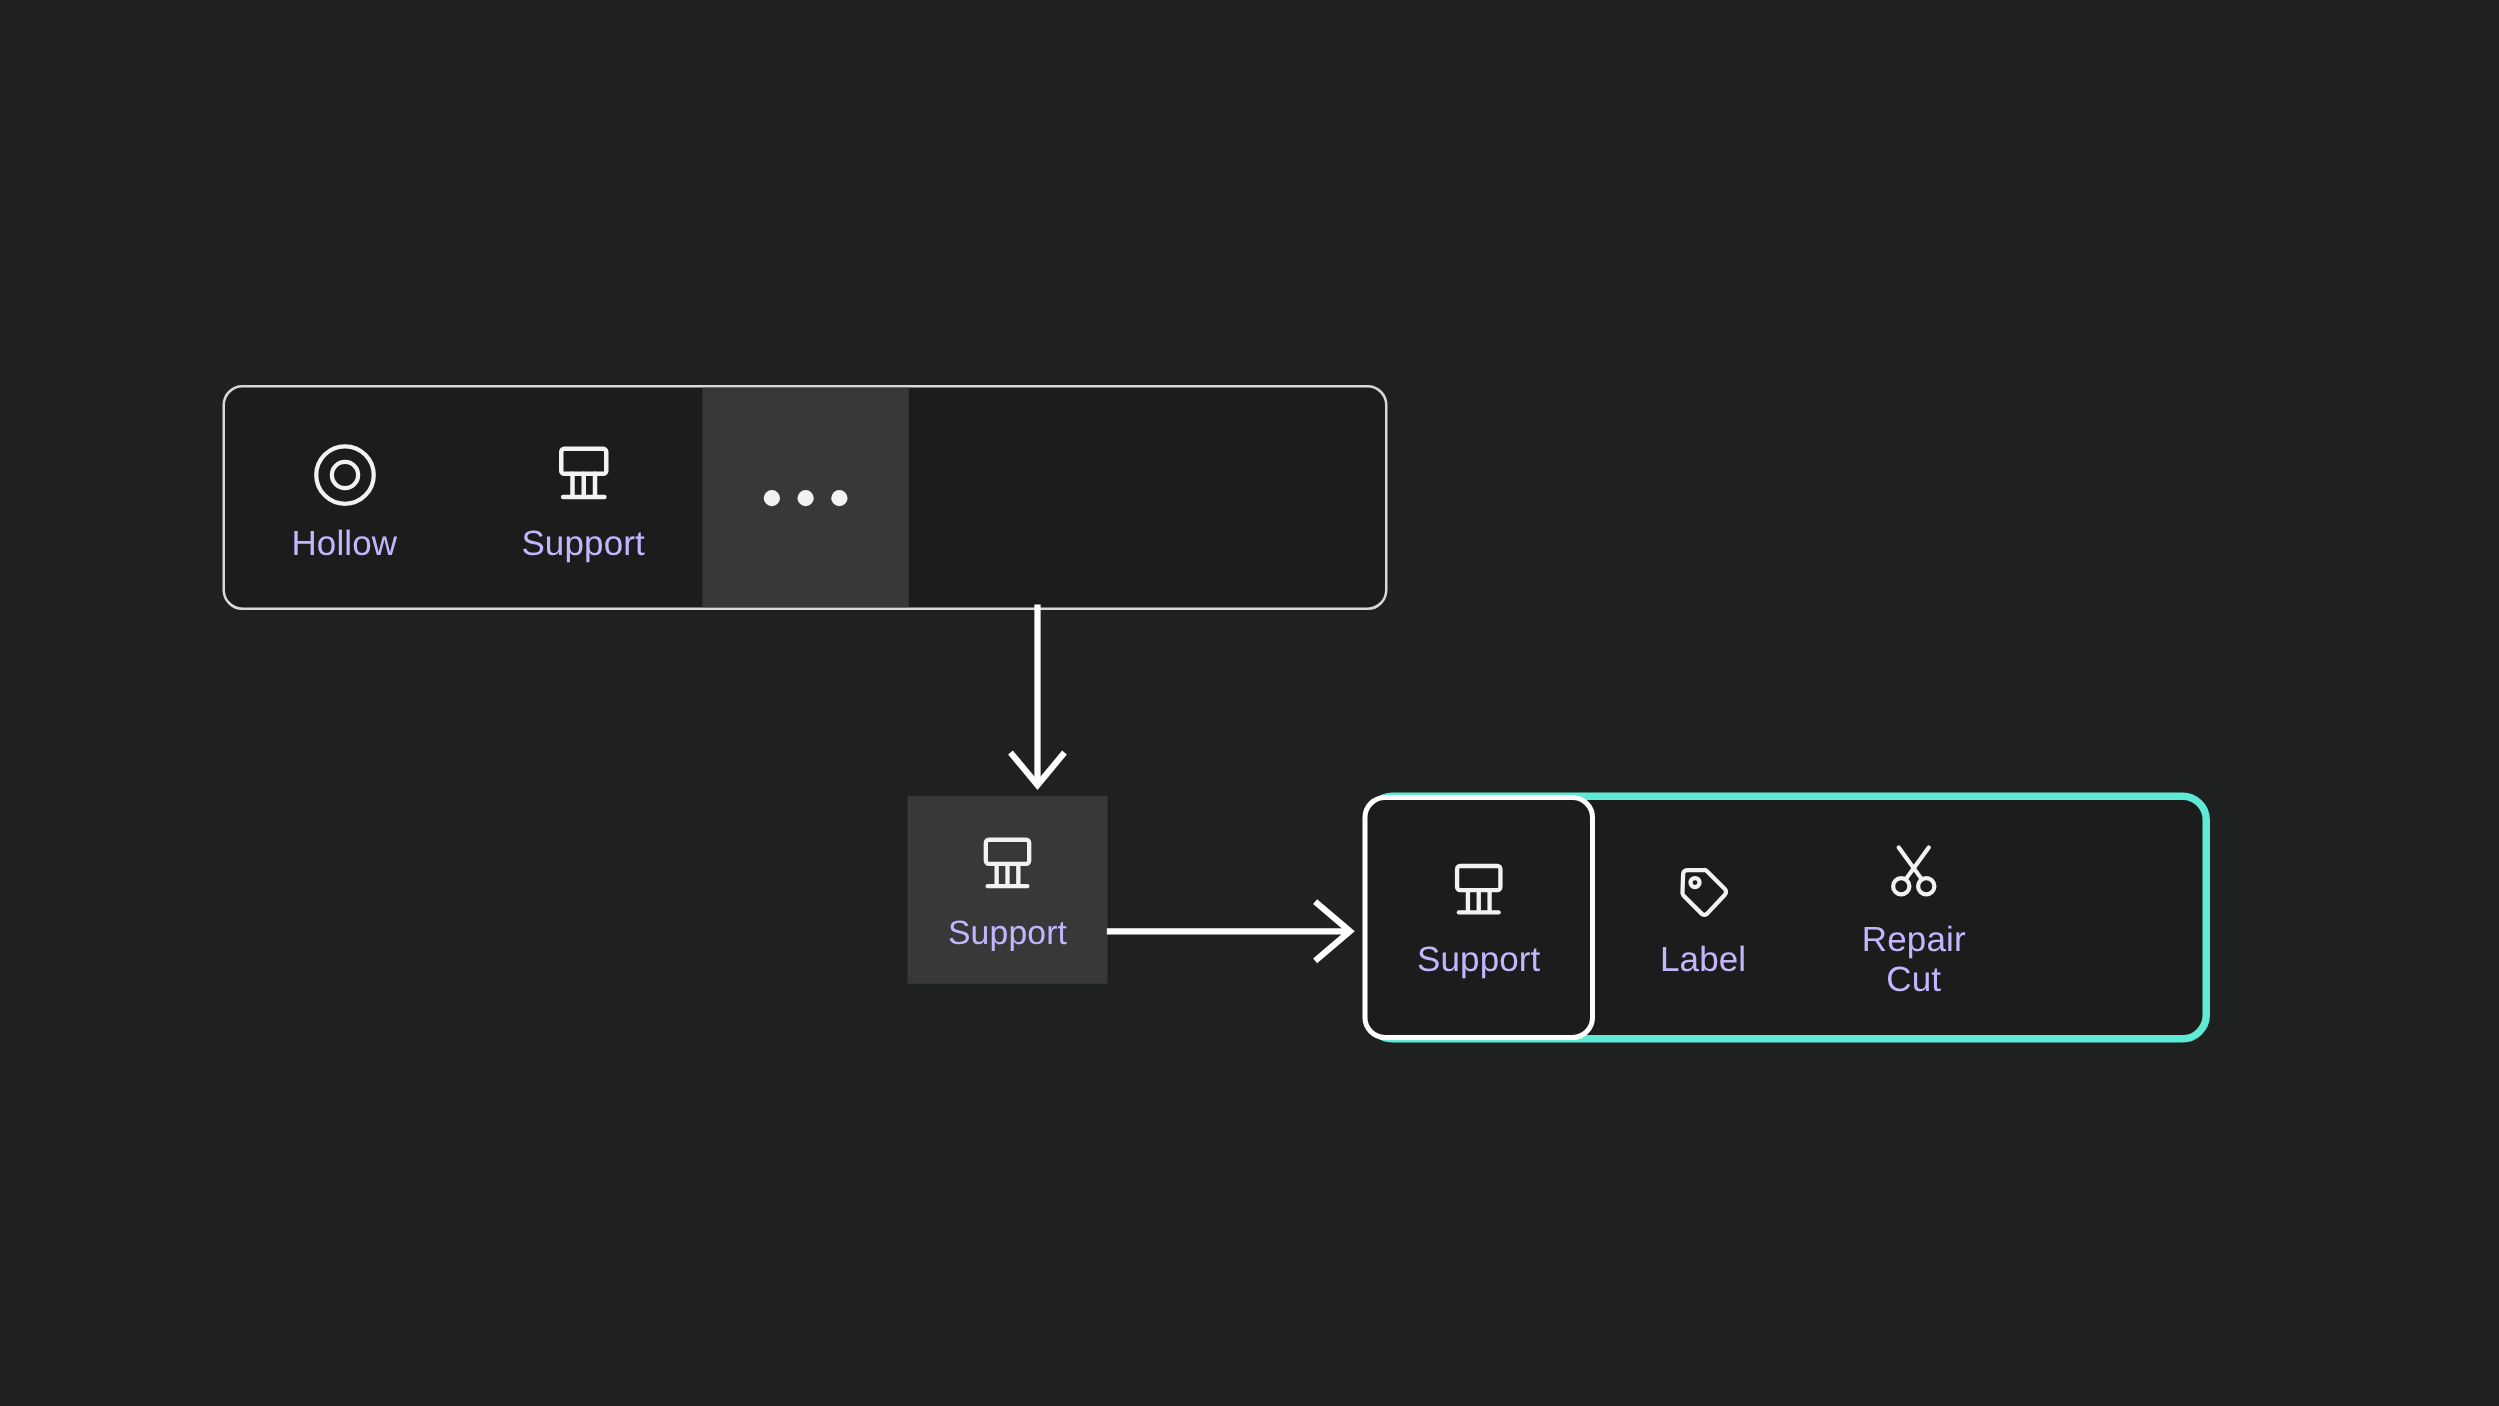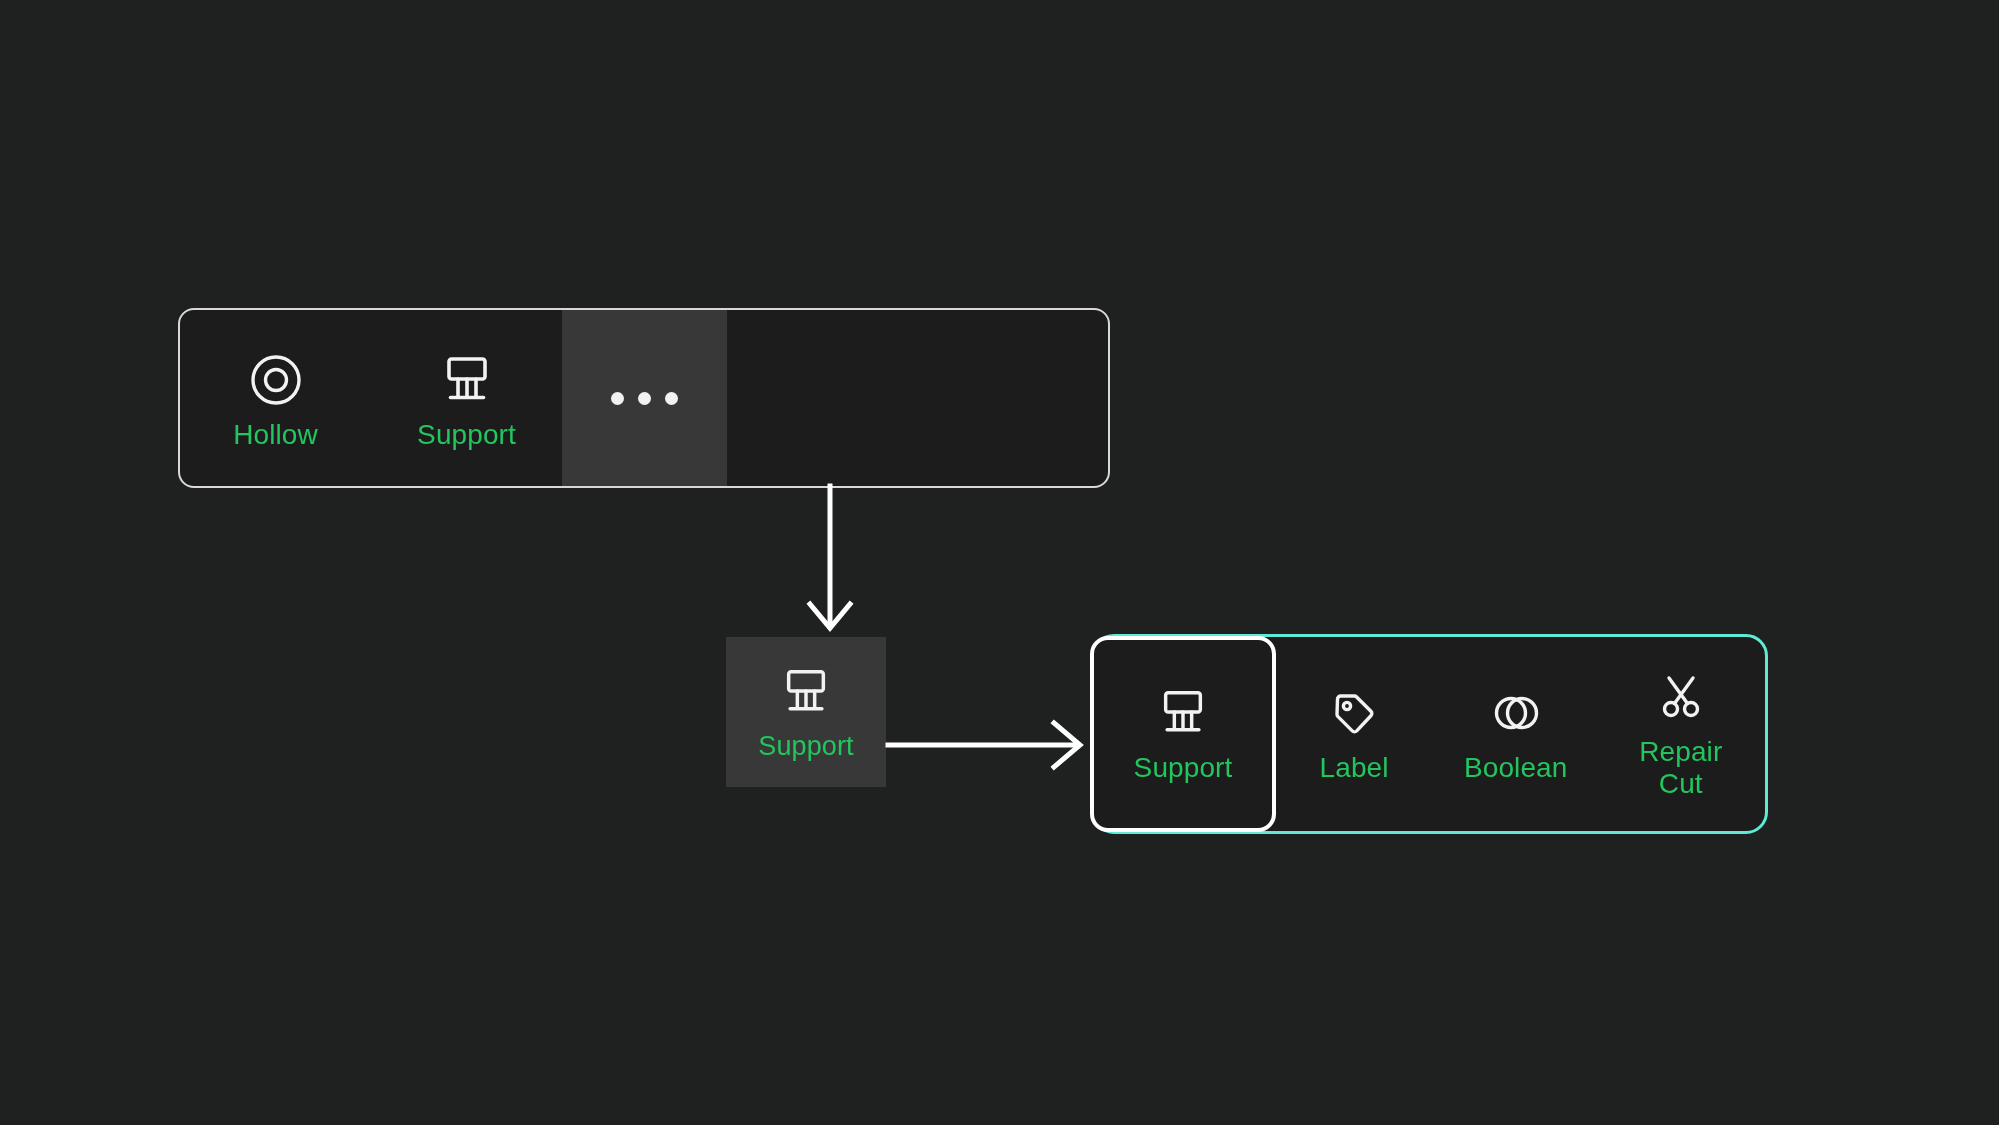--- a/index.html
+++ b/index.html
@@ -33,21 +33,21 @@
     height: 58px;
     display: flex;
     align-items: center;
     justify-content: center;
   }
   .tool .glyph svg { display: block; }
   .tool .label {
     font-size: 28px;
     line-height: 1.14;
     letter-spacing: 0.1px;
-    color: #22c55e;
+    color: #c4b5fd;
     text-align: center;
     white-space: pre-line;
   }
 
   
   #top-toolbar {
     position: absolute;
     left: 178px;
     top: 308px;
     width: 932px;
@@ -117,21 +117,21 @@
   #middle-tile .tool .label { font-size: 27px; }
 
   
   #bottom-panel {
     position: absolute;
     left: 1092px;
     top: 634px;
     width: 676px;
     height: 200px;
     background: #1c1c1c;
-    border: 3px solid #5eead4;
+    border: 6px solid #5eead4;
     border-radius: 22px;
     display: flex;
     align-items: center;
   }
   #bottom-panel .tool {
     height: 100%;
     justify-content: center;
   }
   #bottom-panel .tool.w-sel  { width: 182px; }
   #bottom-panel .tool.w-std  { width: 165px; }
@@ -228,29 +228,20 @@
     <div class="tool w-std">
       <span class="glyph">
         <svg width="54" height="54" viewBox="0 0 54 54" fill="none" stroke="#f2f2f2" stroke-width="3.4" stroke-linejoin="round">
           <path d="M10.5 13.2a3.2 3.2 0 0 1 3.2-3.2h13.6a3.2 3.2 0 0 1 2.3.95l14.3 14.3a3.2 3.2 0 0 1 0 4.5L29.75 44.9a3.2 3.2 0 0 1-4.5 0L10.95 30.6a3.2 3.2 0 0 1-.95-2.3z"></path>
           <circle cx="20" cy="20" r="3.6"></circle>
         </svg>
       </span>
       <span class="label">Label</span>
     </div>
 
-    <div class="tool w-std">
-      <span class="glyph">
-        <svg width="54" height="54" viewBox="0 0 54 54" fill="none" stroke="#f2f2f2" stroke-width="3.4">
-          <circle cx="22" cy="27" r="14.5"></circle>
-          <circle cx="33" cy="27" r="14.5"></circle>
-        </svg>
-      </span>
-      <span class="label">Boolean</span>
-    </div>
 
     <div class="tool w-wide">
       <span class="glyph">
         <svg width="54" height="54" viewBox="0 0 54 54" fill="none" stroke="#f2f2f2" stroke-width="3.4" stroke-linecap="round">
           <path d="M15 8 L33.5 33.5"></path>
           <path d="M39 8 L20.5 33.5"></path>
           <circle cx="17" cy="39" r="6.5"></circle>
           <circle cx="37" cy="39" r="6.5"></circle>
         </svg>
       </span>

